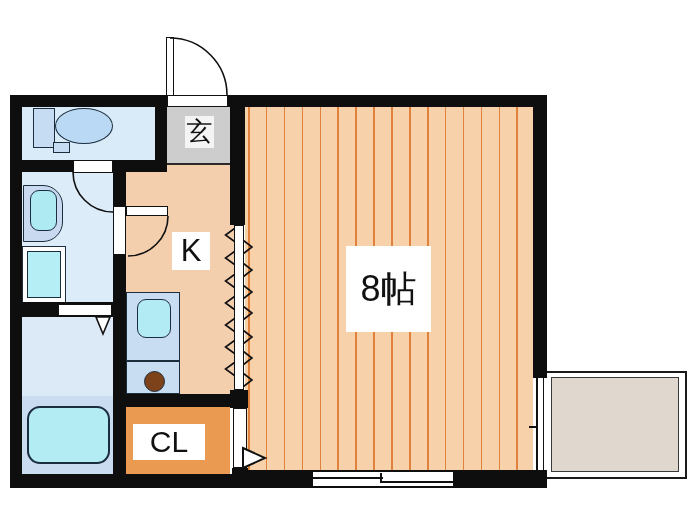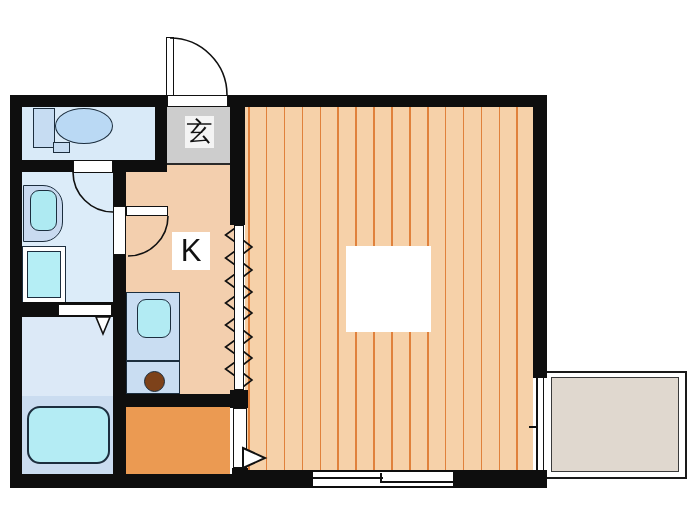--- a/index.html
+++ b/index.html
@@ -104,18 +104,22 @@
   </svg>
 
   <div class="lbl" style="left:185px;top:116px;width:29px;height:32px;background:#f4f4f4;font-size:26px;">
     <span>玄</span>
   </div>
 
   <div class="lbl" style="left:172px;top:232px;width:38px;height:38px;font-size:31px;">
     <span>K</span>
   </div>
 
+  <div class="lbl" style="left:133px;top:424px;width:72px;height:36px;font-size:30px;">
+    <span>CL</span>
+  </div>
 
   <div class="lbl" style="left:346px;top:246px;width:85px;height:86px;font-size:36px;flex-direction:column;">
+    <span>8帖</span>
   </div>
 
 
 </div>
 
 </body></html>

